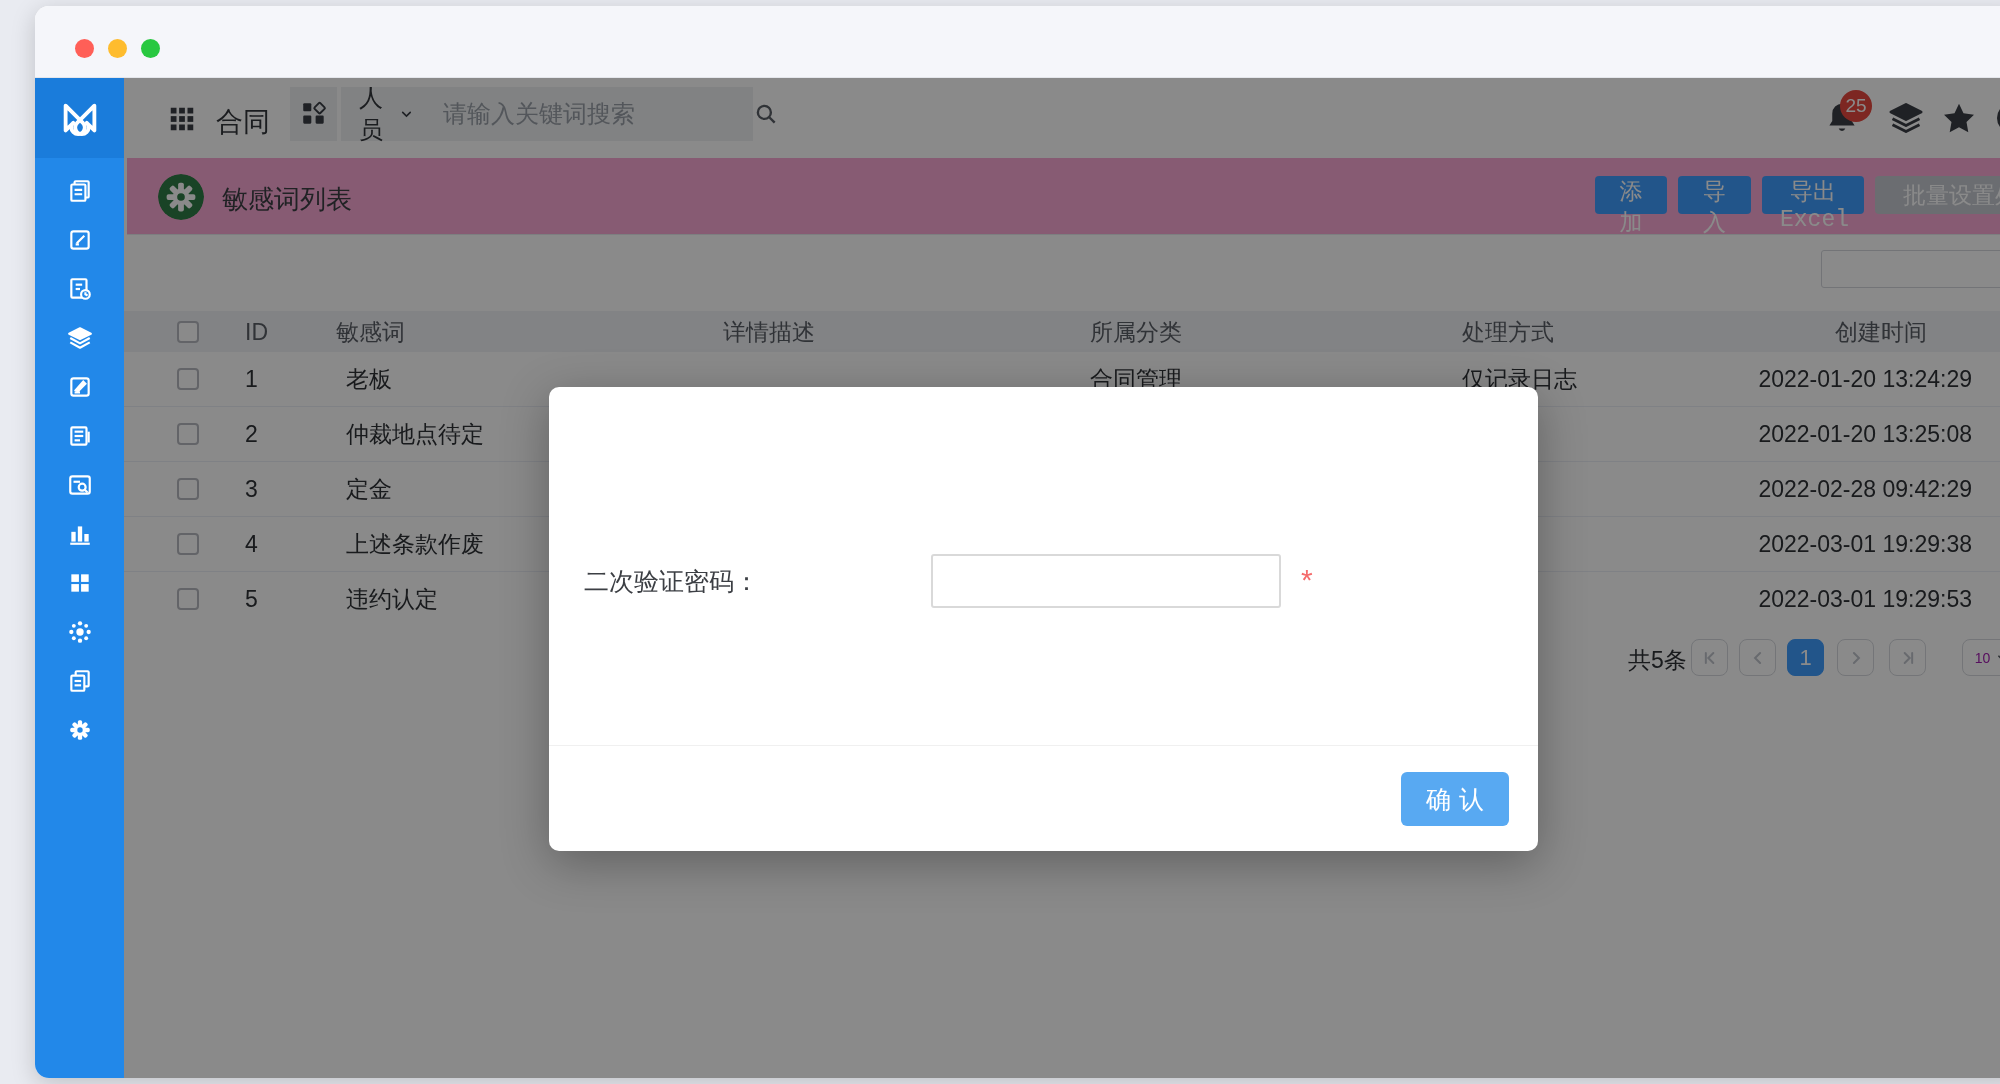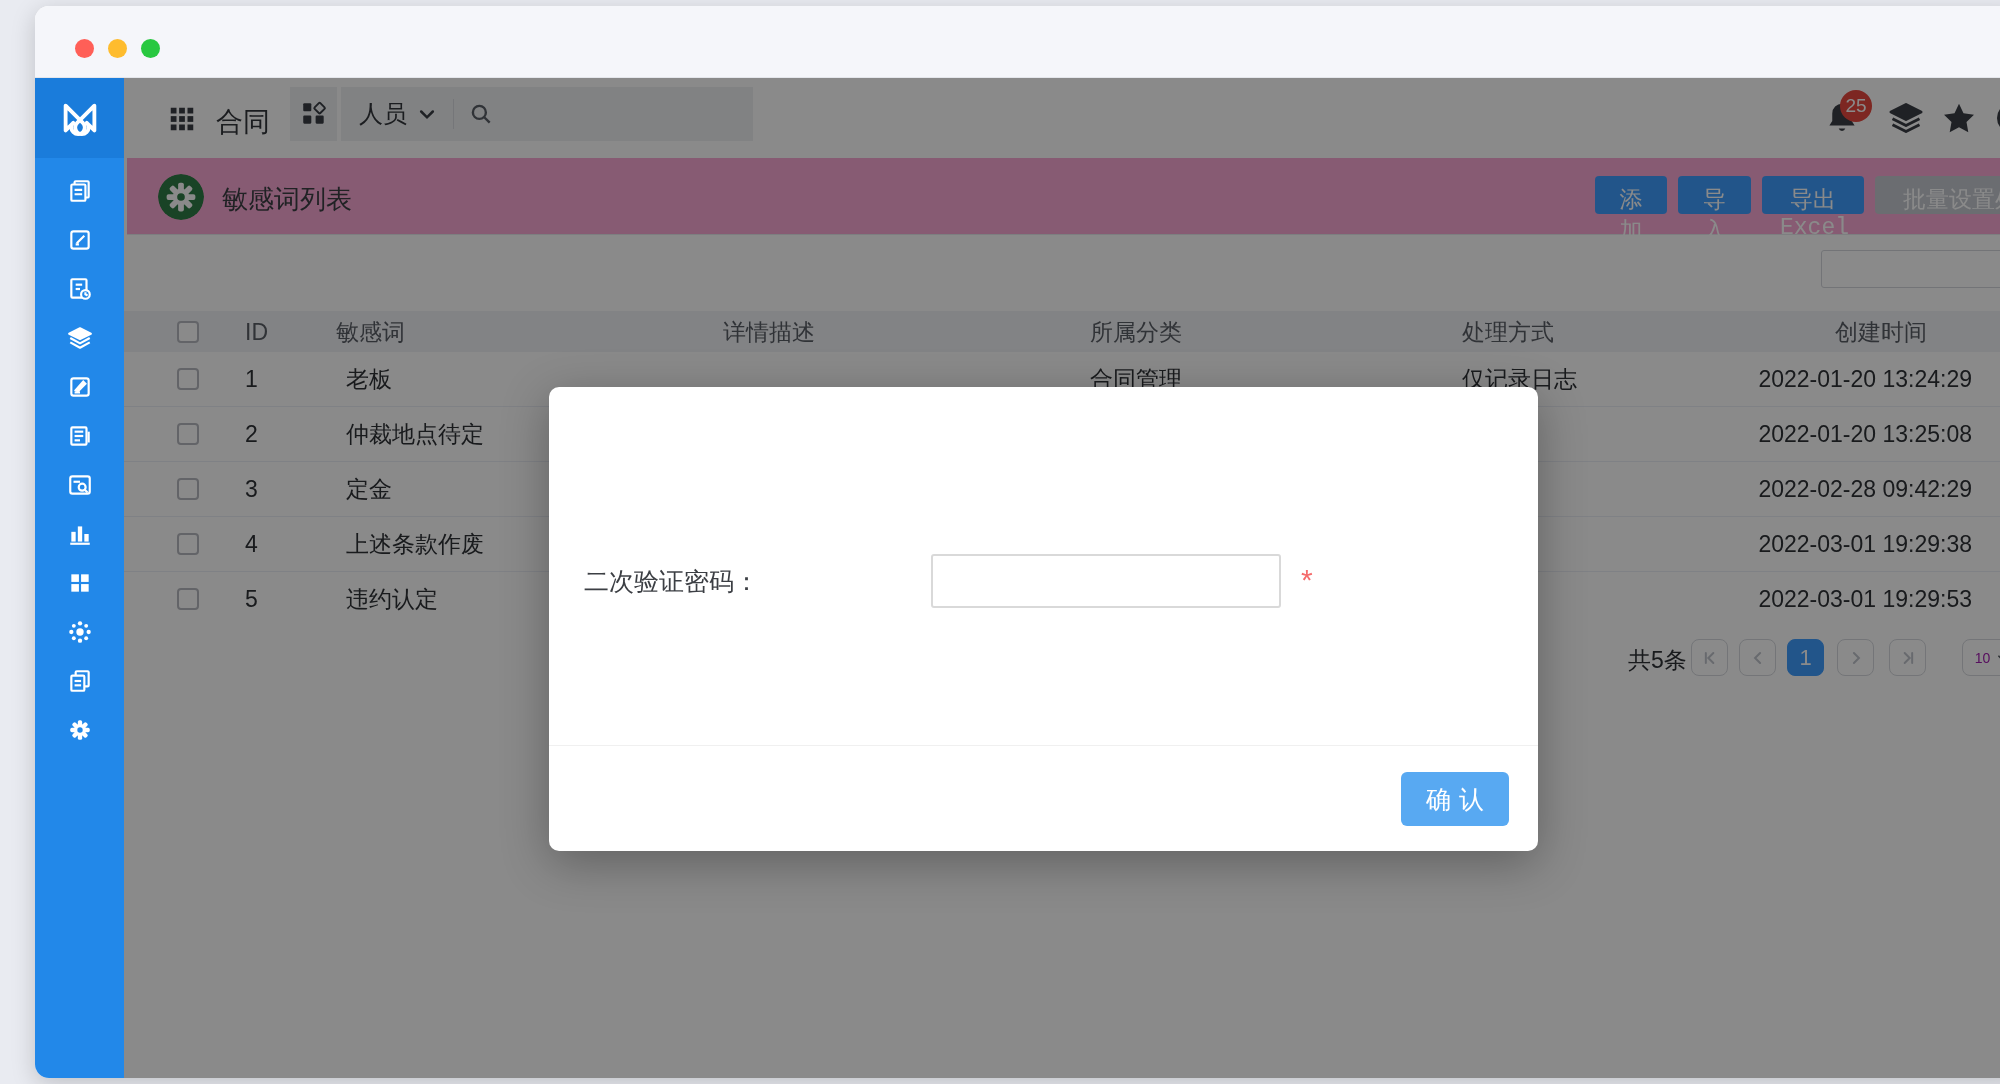--- a/index.html
+++ b/index.html
@@ -34,21 +34,21 @@
   .tb-ic { position:absolute; top:22px; cursor:pointer; }
   .nbadge { position:absolute; left:16px; top:-10px; min-width:32px; height:32px; background:#e8483f;
             border-radius:16px; color:#fff; font-size:19px; display:flex; align-items:center;
             justify-content:center; padding:0 4px; }
   
   .titleband { position:absolute; left:3px; top:80px; width:100%; height:77px; background:#f9a8d4;
                border-bottom:1px solid #e7e9ed; }
   .gearbadge { border-radius:50%; display:block; }
   .ptitle { position:absolute; left:95px; top:24px; font-size:26px; color:#3c3f44; }
   .btn { position:absolute; top:18px; height:38px; border:none; border-radius:4px; color:#fff;
-         font-size:23px; font-family:Liberation Mono, monospace; cursor:pointer; padding:8px 18px; }
+         font-size:23px; font-family:Liberation Mono, monospace; cursor:pointer; padding:0 18px; }
   .btn.primary { background:#409eff; }
   .btn.disabled { background:#c6cad1; cursor:default; }
   
   .filterband { position:absolute; left:0; top:157px; width:100%; height:76px; background:#fff; }
   .filterinput { position:absolute; left:1697px; top:15px; width:260px; height:38px;
                  border:1px solid #d4d7dc; border-radius:3px; background:#fff; font-size:22px;
                  padding:0 10px; font-family:inherit; outline:none; }
   
   .thead { position:absolute; left:0; top:233px; width:100%; height:41px; background:#f0f2f5;
            font-size:23px; color:#5a5e66; }
@@ -271,20 +271,21 @@
         </div>
 
         <div class="searchbox">
           <span class="scope">
             <span>人员</span>
             <svg style="margin-left:10px" width="20" height="20" viewBox="0 0 24 24" fill="none" stroke="#3a3e45" stroke-width="3" stroke-linecap="round">
                 <polyline points="5,9 12,16 19,9"></polyline>
               </svg>
           </span>
           <span class="sdiv"></span>
+          <input type="text" placeholder="请输入关键词搜索" style="">
           <span style="margin-right:18px">
             <svg width="26" height="26" viewBox="0 0 24 24" fill="none" stroke="#5a5e66" stroke-width="2.2">
                 <circle cx="10.5" cy="10.5" r="6"></circle>
                 <line x1="15" y1="15" x2="20" y2="20"></line>
               </svg>
           </span>
         </div>
 
         <span class="tb-ic" style="left:1700px">
           <svg width="36" height="36" viewBox="0 0 24 24" fill="#3a3e45">

